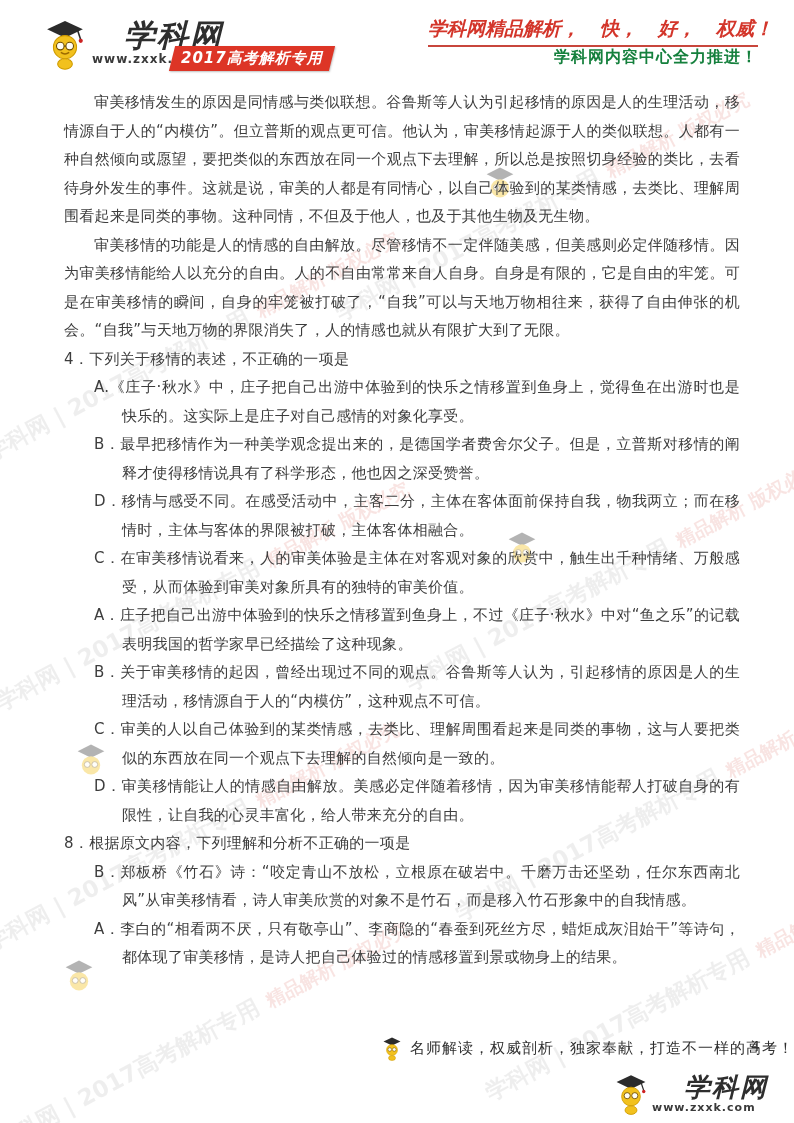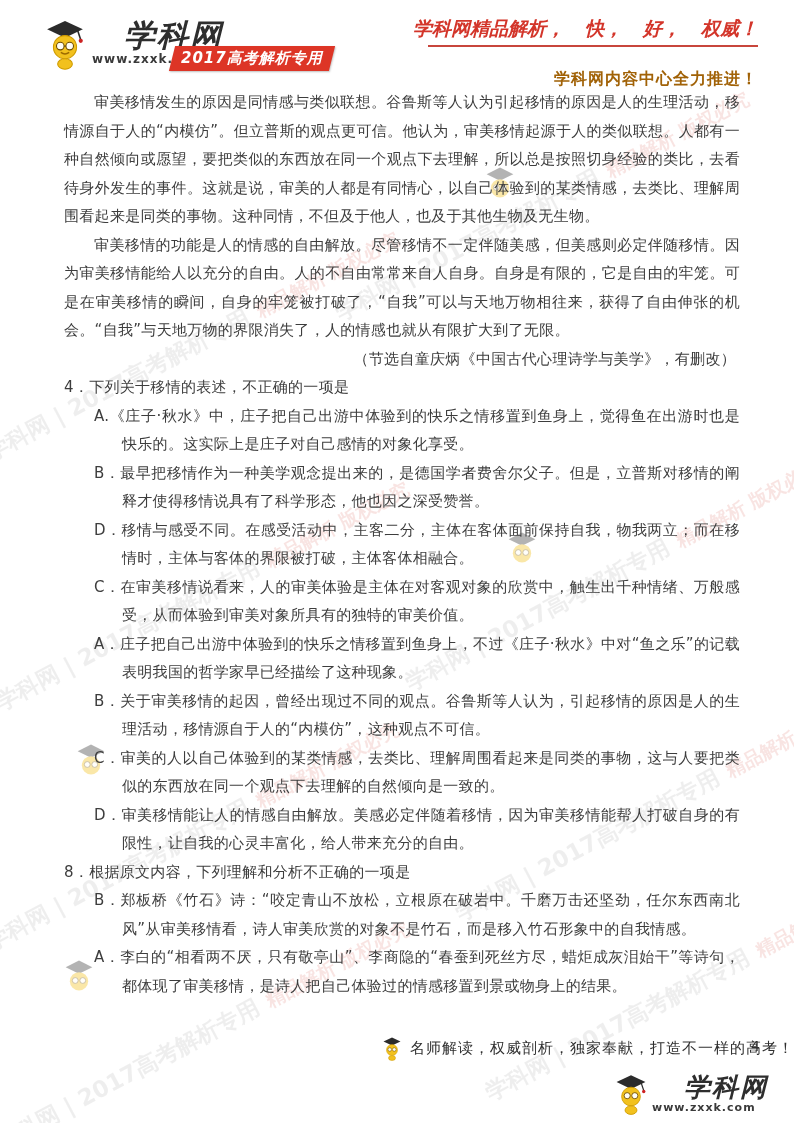--- a/index.html
+++ b/index.html
@@ -27,26 +27,26 @@
     position:absolute; left:172px; top:46px; width:160px; height:25px;
     background:#dd3526; transform:skewX(-14deg);
     display:flex; align-items:center; justify-content:center;
     box-shadow:1px 1px 2px rgba(0,0,0,.25);
   }
   .edition-banner span {
     transform:skewX(14deg); color:#fff; font-size:15px; font-weight:bold; font-style:italic; letter-spacing:1px;
   }
   .header-right { position:absolute; top:16px; right:36px; width:330px; text-align:right; }
   .slogan-line {
-    display:flex; align-items:center; justify-content:flex-end;
+    display:flex; align-items:center; 
     color:#d3352a; font-weight:bold; font-style:italic; font-size:19px; white-space:nowrap;gap:9px;
   }
   .slogan-line .thumb { margin:0 1px; }
   .slogan-underline { margin-top:3px; height:2px; background:#c8463c; width:100%; }
-  .sub-slogan { margin-top:22px; font-size:16px; font-weight:bold; color:#a16207; letter-spacing:1px; }
+  .sub-slogan { margin-top:0; font-size:16px; font-weight:bold; color:#15803d; letter-spacing:1px; }
   
   .main {
     position:absolute; left:64px; top:88px; width:676px;
     font-size:15px; line-height:28.5px; text-align:justify; letter-spacing:.3px;
   }
   .para { text-indent:2em; }
   .attribution { text-align:right; padding-right:4px; }
   .q-stem { }
   .q-option { padding-left:58px; text-indent:-28px; }
   
@@ -139,21 +139,20 @@
         </svg>
       <span>权威！</span>
     </div>
     <div class="slogan-underline"></div>
     <div class="sub-slogan">学科网内容中心全力推进！</div>
   </div>
 
   <div class="main">
     <p class="para">审美移情发生的原因是同情感与类似联想。谷鲁斯等人认为引起移情的原因是人的生理活动，移情源自于人的“内模仿”。但立普斯的观点更可信。他认为，审美移情起源于人的类似联想。人都有一种自然倾向或愿望，要把类似的东西放在同一个观点下去理解，所以总是按照切身经验的类比，去看待身外发生的事件。这就是说，审美的人都是有同情心，以自己体验到的某类情感，去类比、理解周围看起来是同类的事物。这种同情，不但及于他人，也及于其他生物及无生物。</p>
     <p class="para">审美移情的功能是人的情感的自由解放。尽管移情不一定伴随美感，但美感则必定伴随移情。因为审美移情能给人以充分的自由。人的不自由常常来自人自身。自身是有限的，它是自由的牢笼。可是在审美移情的瞬间，自身的牢笼被打破了，“自我”可以与天地万物相往来，获得了自由伸张的机会。“自我”与天地万物的界限消失了，人的情感也就从有限扩大到了无限。</p>
-    <p class="attribution">（节选自童庆炳《中国古代心理诗学与美学》，有删改）</p>
 
     <div>
       <p class="q-stem">4．下列关于移情的表述，不正确的一项是</p>
       <p class="q-option">A.《庄子·秋水》中，庄子把自己出游中体验到的快乐之情移置到鱼身上，觉得鱼在出游时也是快乐的。这实际上是庄子对自己感情的对象化享受。</p>
       <p class="q-option">B．最早把移情作为一种美学观念提出来的，是德国学者费舍尔父子。但是，立普斯对移情的阐释才使得移情说具有了科学形态，他也因之深受赞誉。</p>
       <p class="q-option">D．移情与感受不同。在感受活动中，主客二分，主体在客体面前保持自我，物我两立；而在移情时，主体与客体的界限被打破，主体客体相融合。</p>
       <p class="q-option">C．在审美移情说看来，人的审美体验是主体在对客观对象的欣赏中，触生出千种情绪、万般感受，从而体验到审美对象所具有的独特的审美价值。</p>
     </div>
 
     <div>

